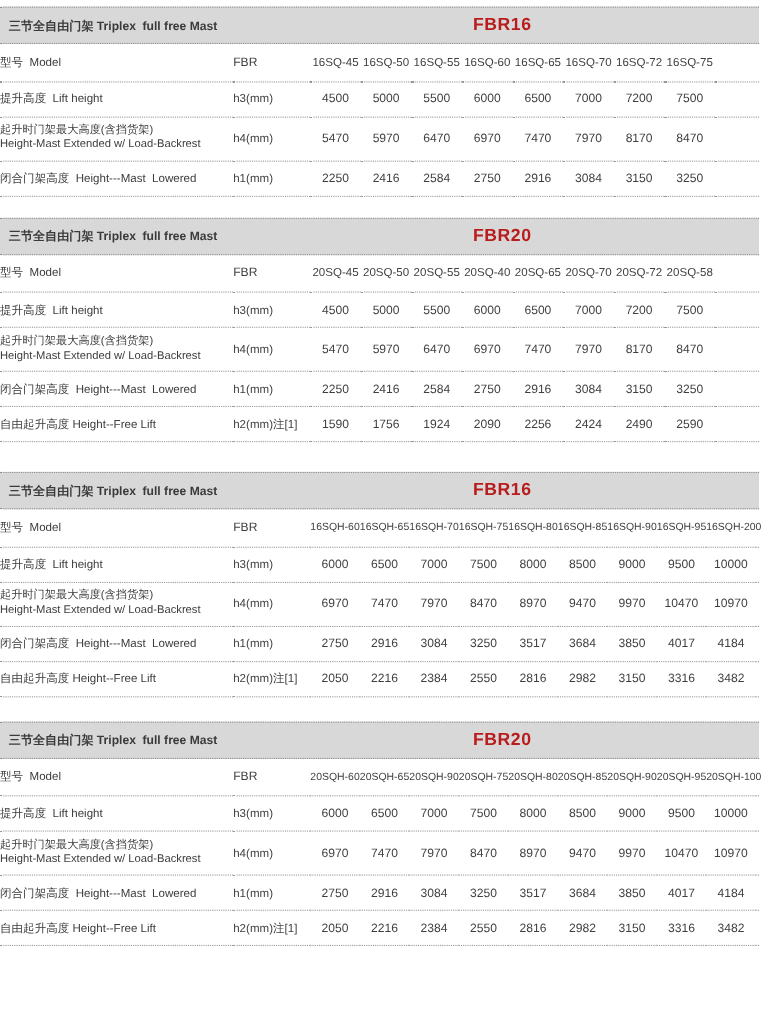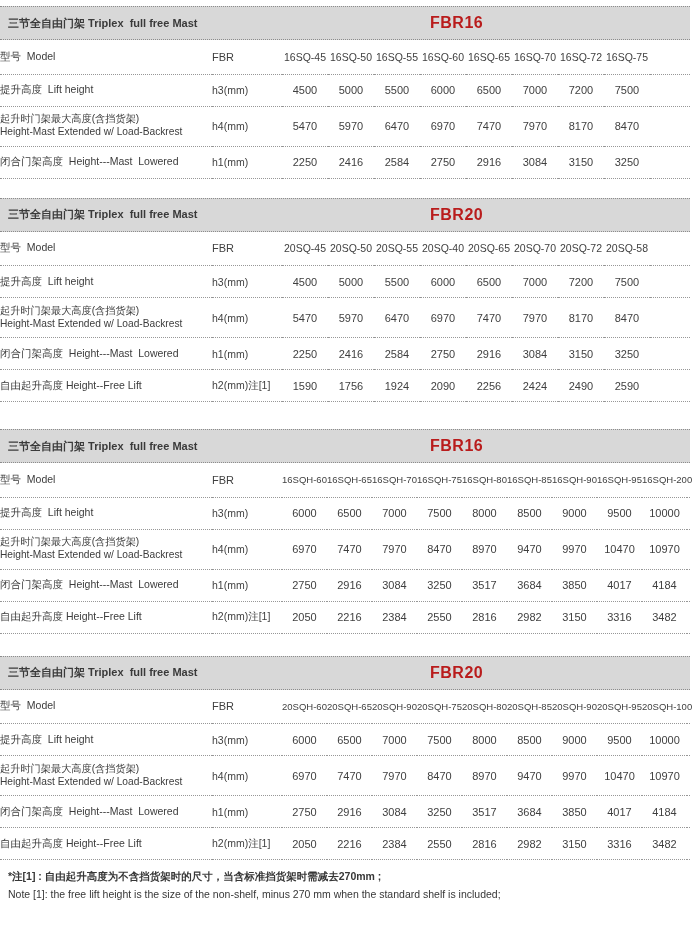--- a/index.html
+++ b/index.html
@@ -72,21 +72,21 @@
   .param {
     text-align: left;
     padding-left: 6px;
     font-size: 10.5px;
     color: #3f3f3f;
     white-space: nowrap;
   }
   .param-bold { font-weight: bold; font-size: 11px; }
   .val { text-align: center; font-size: 11px; color: #3f3f3f; white-space: nowrap; }
   .model { font-size: 10.5px; margin-top: 36px; }
-  .model.dense { font-size: 9.5px; }
+  .model.dense { font-size: 9.5px; text-align: right; }
   .filler { }
 
   .notes { margin-top: 10px; padding-left: 8px; }
   .note-zh { font-size: 10.5px; font-weight: bold; color: #373737; margin-bottom: 4px; }
   .note-en { font-size: 10.5px; color: #373737; }
 </style>
 </head>
 <body>
 
 <div class="page">
@@ -439,18 +439,14 @@
             <td class="val">2982</td>
             <td class="val">3150</td>
             <td class="val">3316</td>
             <td class="val">3482</td>
             <td class="filler"></td>
           </tr>
         </tbody>
       </table>
   </section>
 
-  <div class="notes">
-    <div class="note-zh">*注[1] : 自由起升高度为不含挡货架时的尺寸，当含标准挡货架时需减去270mm ;</div>
-    <div class="note-en">Note [1]: the free lift height is the size of the non-shelf, minus 270 mm when the standard shelf is included;</div>
-  </div>
 
 </div>
 
 </body></html>

